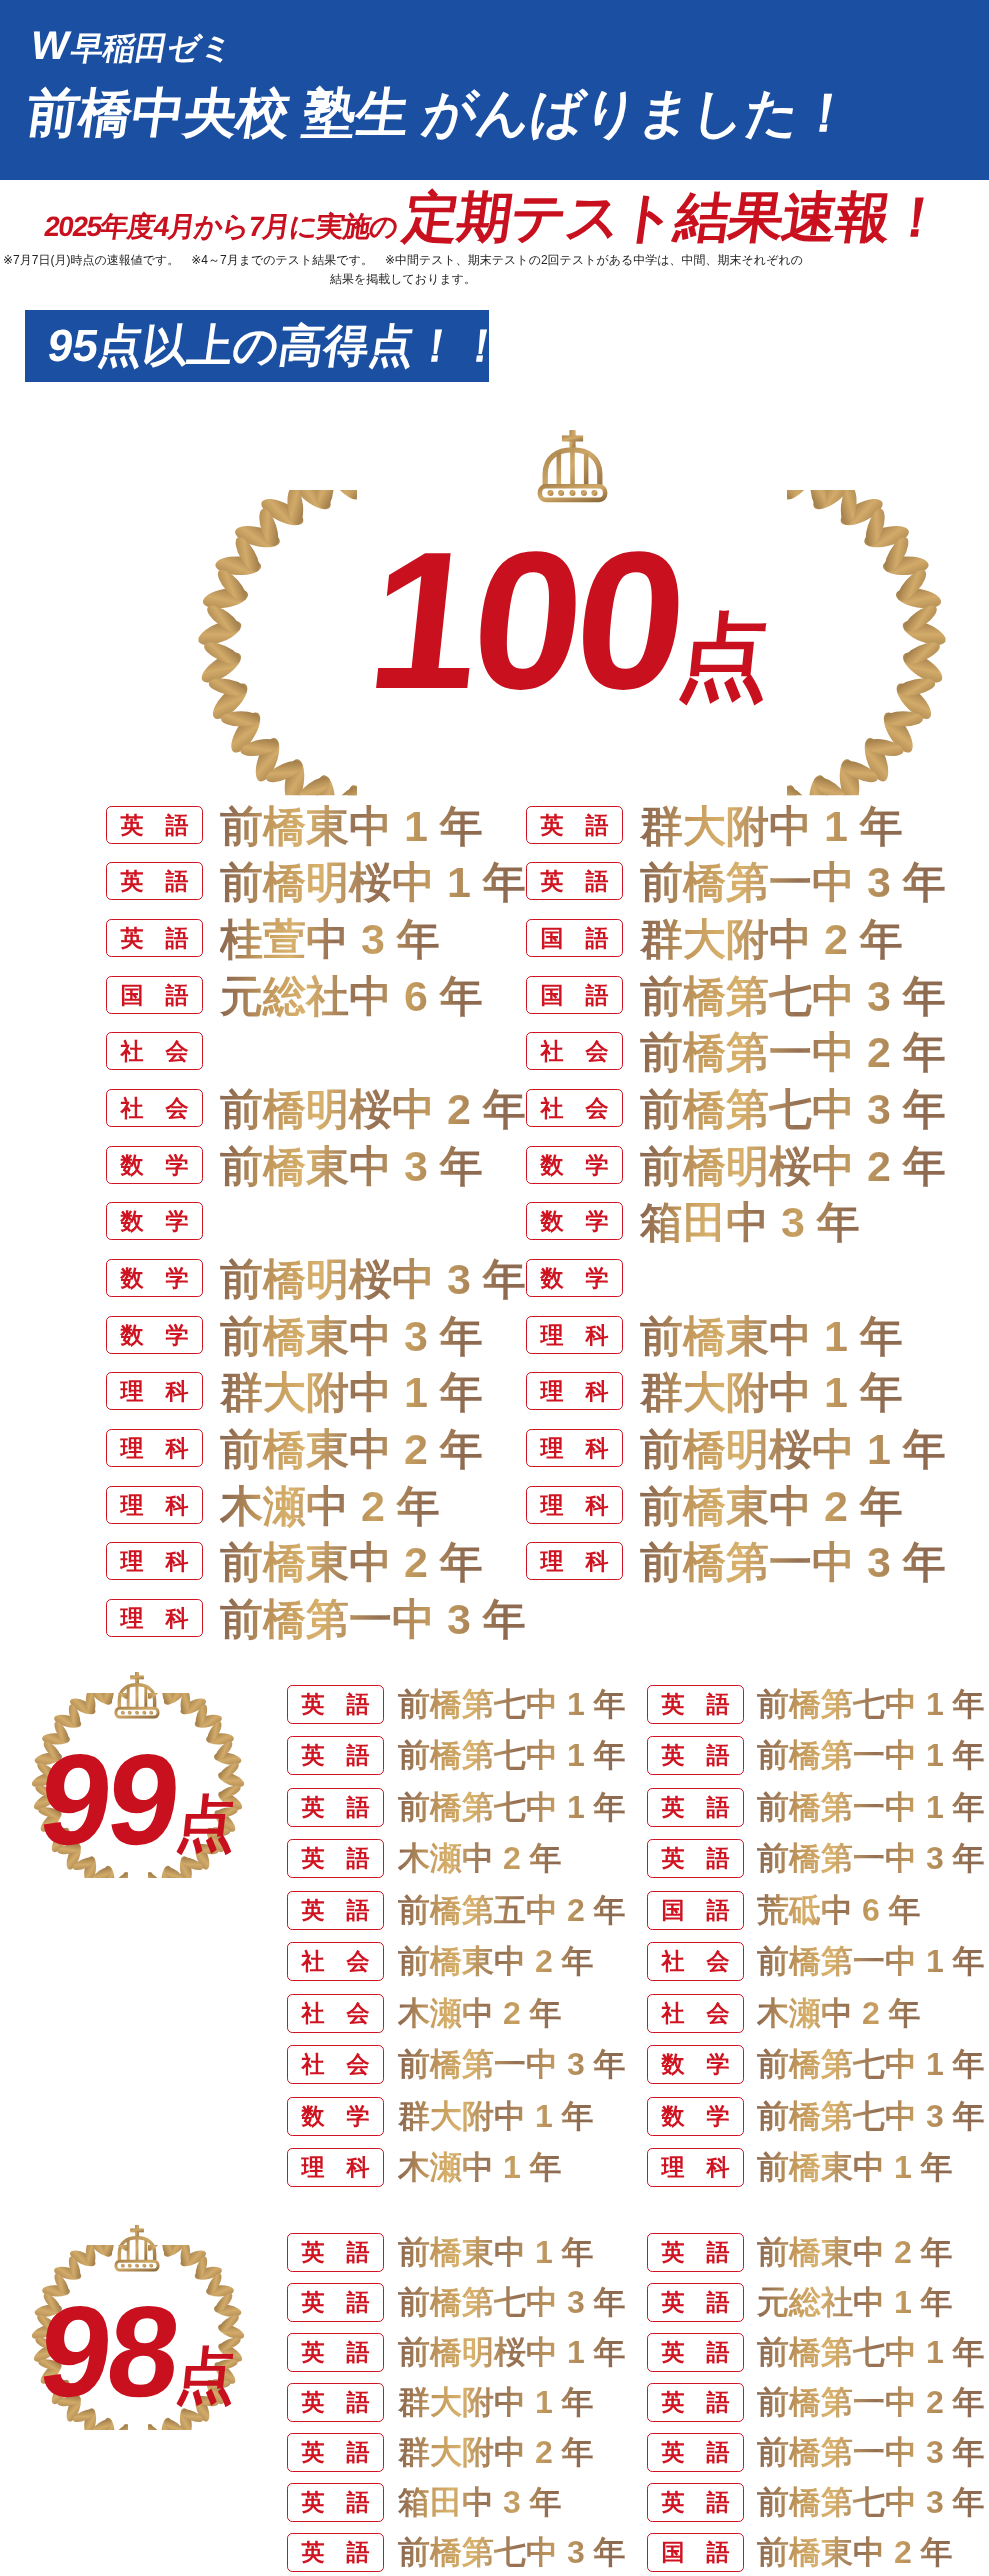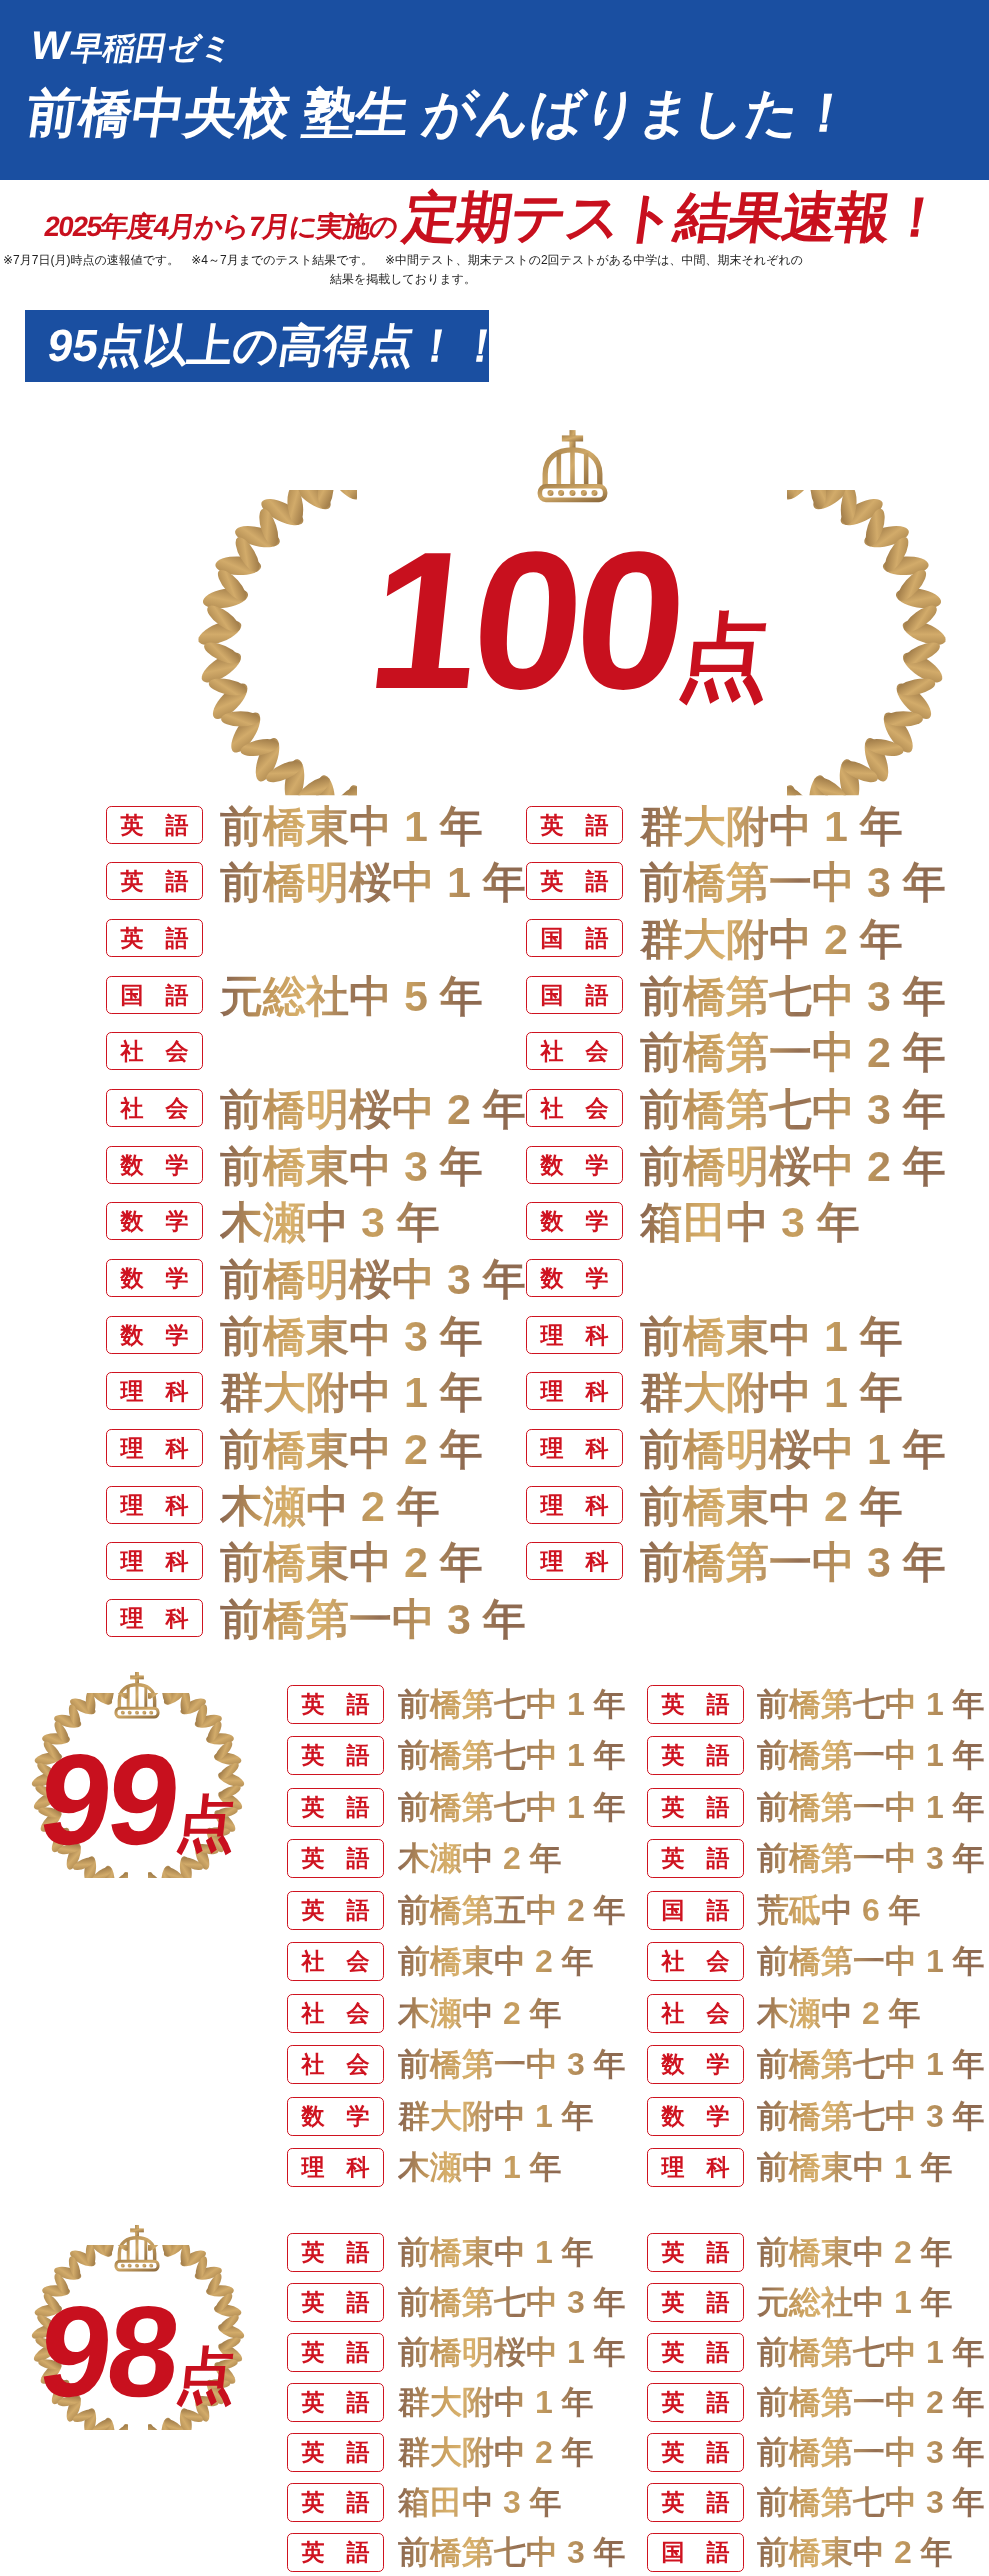--- a/index.html
+++ b/index.html
@@ -363,27 +363,28 @@
         <span>英</span>
         <span>語</span>
       </span>
       <span class="schooltext">前橋明桜中 1 年</span>
     </div>
     <div class="row geo100 c1" style="top: 913px; left: 0px; width: 989px;">
       <span class="badge">
         <span>英</span>
         <span>語</span>
       </span>
+      <span class="schooltext">桂萱中 3 年</span>
     </div>
     <div class="row geo100 c1" style="top: 970px; left: 0px; width: 989px;">
       <span class="badge">
         <span>国</span>
         <span>語</span>
       </span>
-      <span class="schooltext">元総社中 5 年</span>
+      <span class="schooltext">元総社中 6 年</span>
     </div>
     <div class="row geo100 c1" style="top: 1026px; left: 0px; width: 989px;">
       <span class="badge">
         <span>社</span>
         <span>会</span>
       </span>
     </div>
     <div class="row geo100 c1" style="top: 1083px; left: 0px; width: 989px;">
       <span class="badge">
         <span>社</span>
@@ -396,21 +397,20 @@
         <span>数</span>
         <span>学</span>
       </span>
       <span class="schooltext">前橋東中 3 年</span>
     </div>
     <div class="row geo100 c1" style="top: 1196px; left: 0px; width: 989px;">
       <span class="badge">
         <span>数</span>
         <span>学</span>
       </span>
-      <span class="schooltext">木瀬中 3 年</span>
     </div>
     <div class="row geo100 c1" style="top: 1253px; left: 0px; width: 989px;">
       <span class="badge">
         <span>数</span>
         <span>学</span>
       </span>
       <span class="schooltext">前橋明桜中 3 年</span>
     </div>
     <div class="row geo100 c1" style="top: 1310px; left: 0px; width: 989px;">
       <span class="badge">

